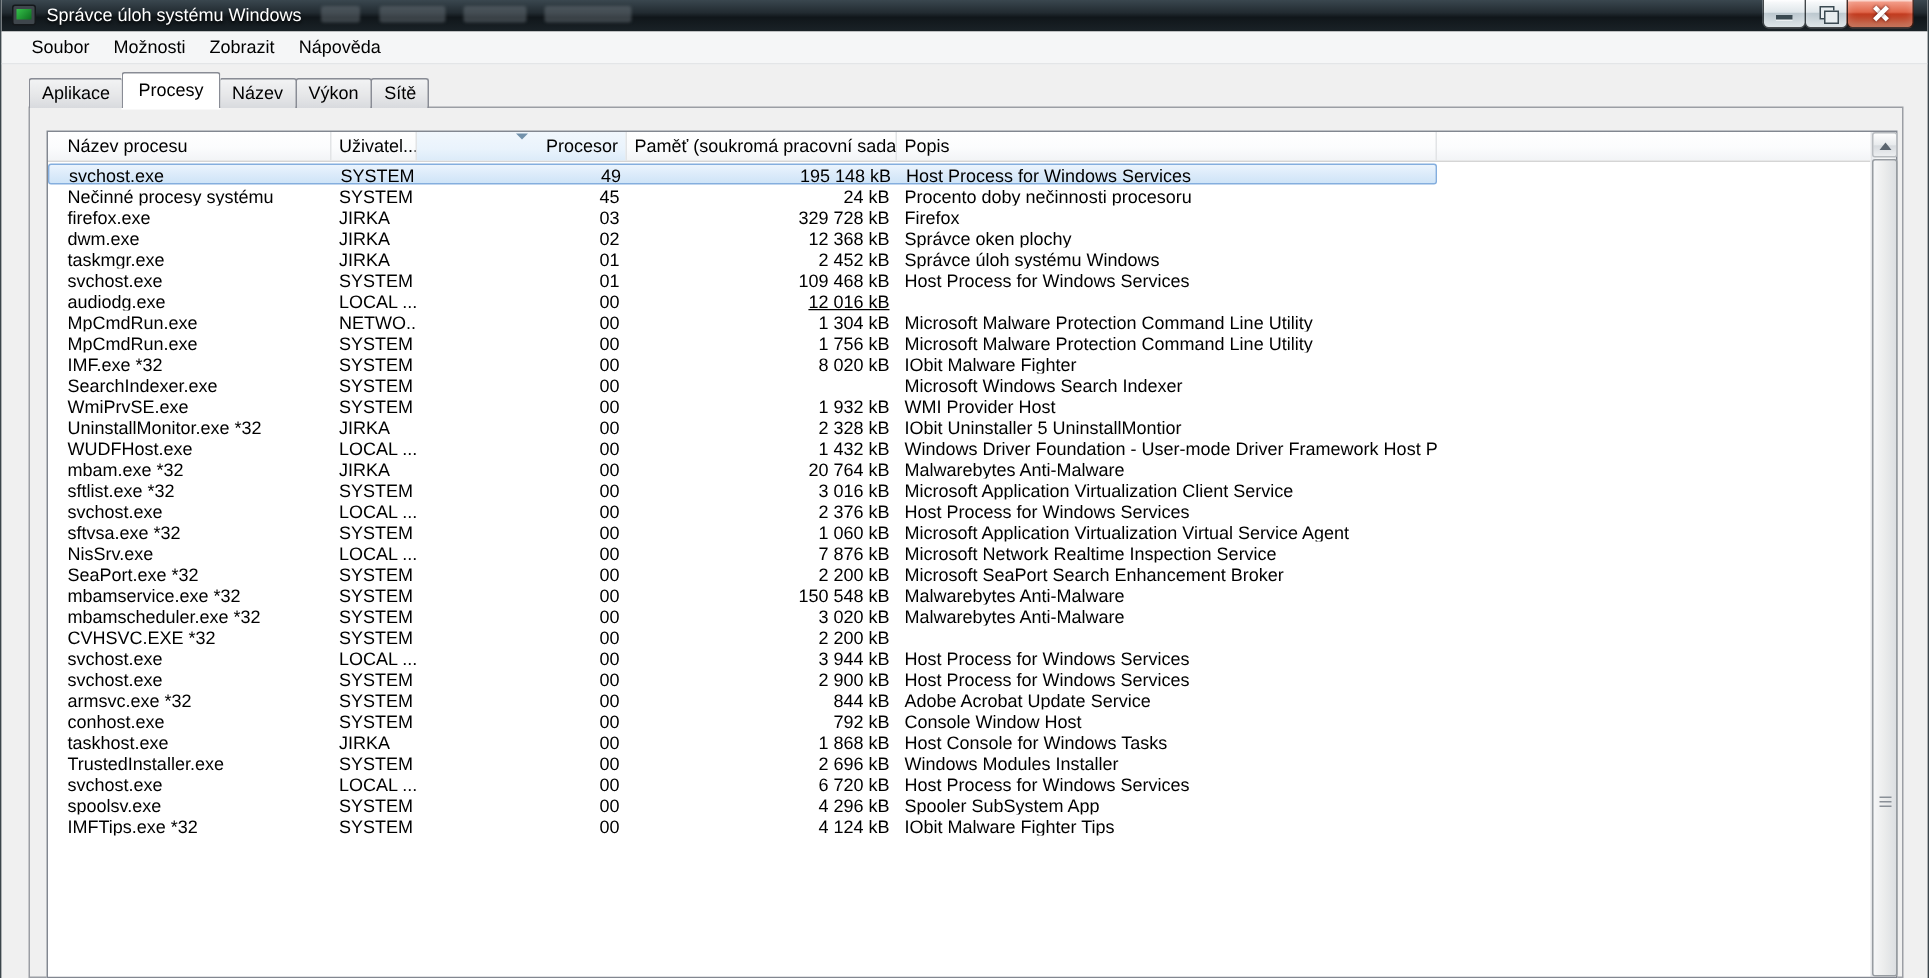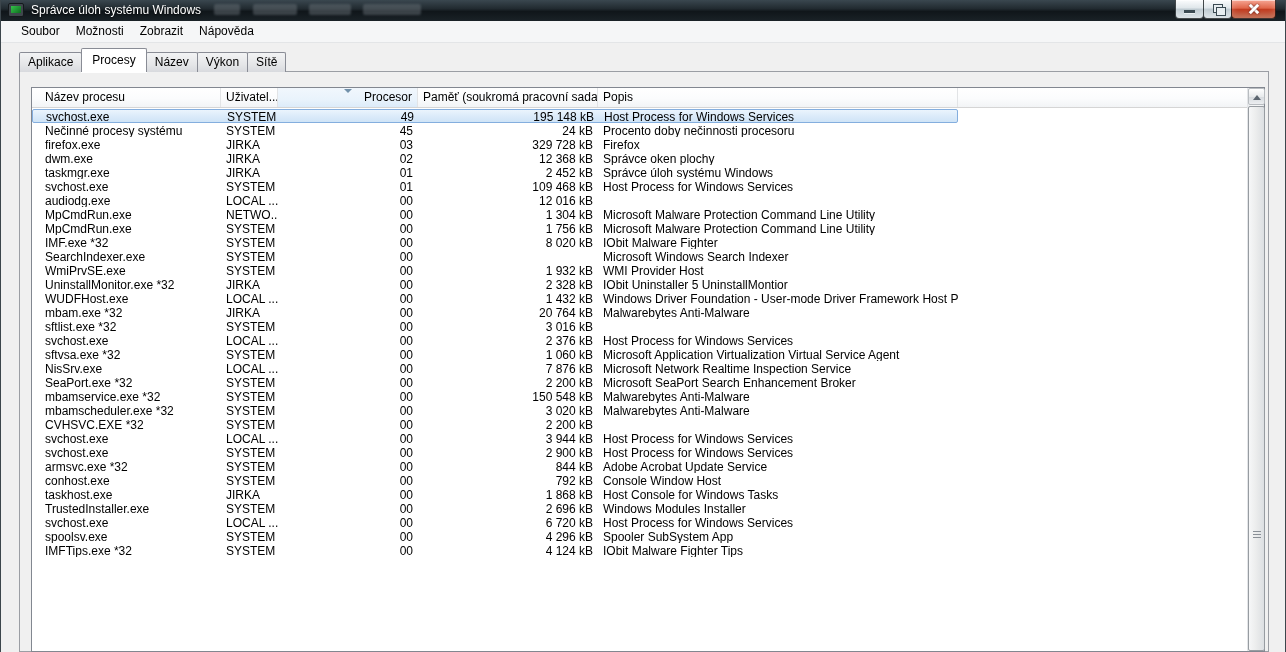--- a/index.html
+++ b/index.html
@@ -186,21 +186,21 @@
             <div class="cell c-name" style="width: 189px;">svchost.exe</div>
             <div class="cell" style="width: 57px;">SYSTEM</div>
             <div class="cell right" style="width: 140px;">01</div>
             <div class="cell right" style="width: 180px;">109 468 kB</div>
             <div class="cell" style="width: 360px;">Host Process for Windows Services</div>
           </div>
           <div class="row">
             <div class="cell c-name" style="width: 189px;">audiodg.exe</div>
             <div class="cell" style="width: 57px;">LOCAL ...</div>
             <div class="cell right" style="width: 140px;">00</div>
-            <div class="cell right" style="width: 180px;">12 016 kB</div>
+            <div class="cell right" style="width: 180px; text-decoration: underline;">12 016 kB</div>
           </div>
           <div class="row">
             <div class="cell c-name" style="width: 189px;">MpCmdRun.exe</div>
             <div class="cell" style="width: 57px;">NETWO...</div>
             <div class="cell right" style="width: 140px;">00</div>
             <div class="cell right" style="width: 180px;">1 304 kB</div>
             <div class="cell" style="width: 360px;">Microsoft Malware Protection Command Line Utility</div>
           </div>
           <div class="row">
             <div class="cell c-name" style="width: 189px;">MpCmdRun.exe</div>
@@ -249,20 +249,21 @@
             <div class="cell" style="width: 57px;">JIRKA</div>
             <div class="cell right" style="width: 140px;">00</div>
             <div class="cell right" style="width: 180px;">20 764 kB</div>
             <div class="cell" style="width: 360px;">Malwarebytes Anti-Malware</div>
           </div>
           <div class="row">
             <div class="cell c-name" style="width: 189px;">sftlist.exe *32</div>
             <div class="cell" style="width: 57px;">SYSTEM</div>
             <div class="cell right" style="width: 140px;">00</div>
             <div class="cell right" style="width: 180px;">3 016 kB</div>
+            <div class="cell" style="width: 360px;">Microsoft Application Virtualization Client Service</div>
           </div>
           <div class="row">
             <div class="cell c-name" style="width: 189px;">svchost.exe</div>
             <div class="cell" style="width: 57px;">LOCAL ...</div>
             <div class="cell right" style="width: 140px;">00</div>
             <div class="cell right" style="width: 180px;">2 376 kB</div>
             <div class="cell" style="width: 360px;">Host Process for Windows Services</div>
           </div>
           <div class="row">
             <div class="cell c-name" style="width: 189px;">sftvsa.exe *32</div>

